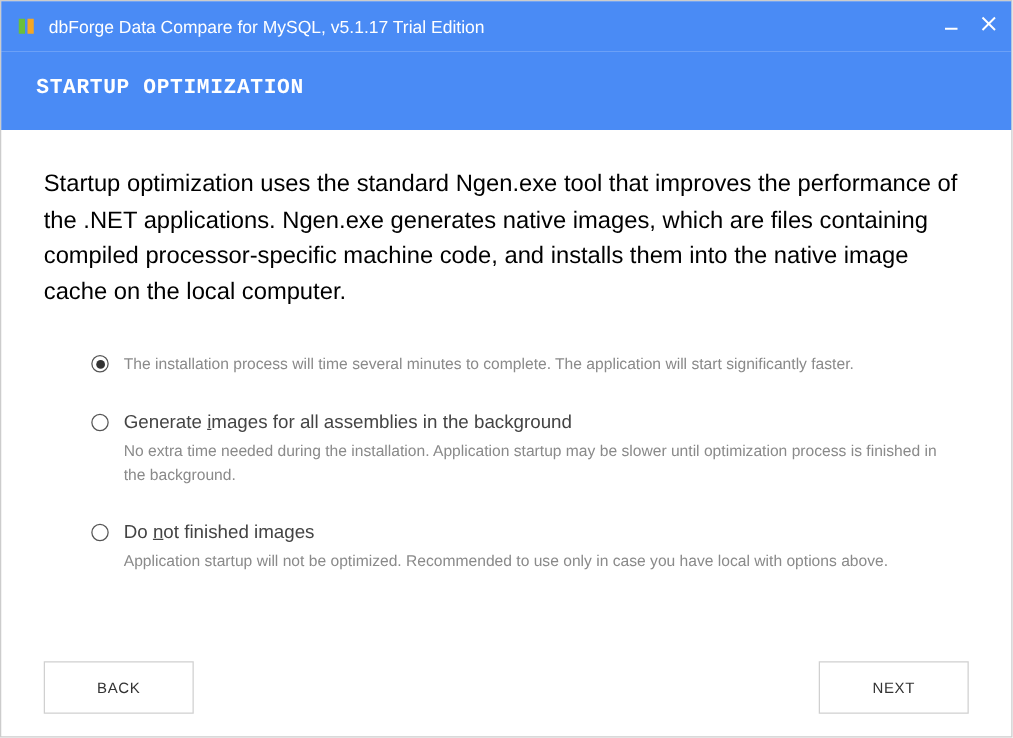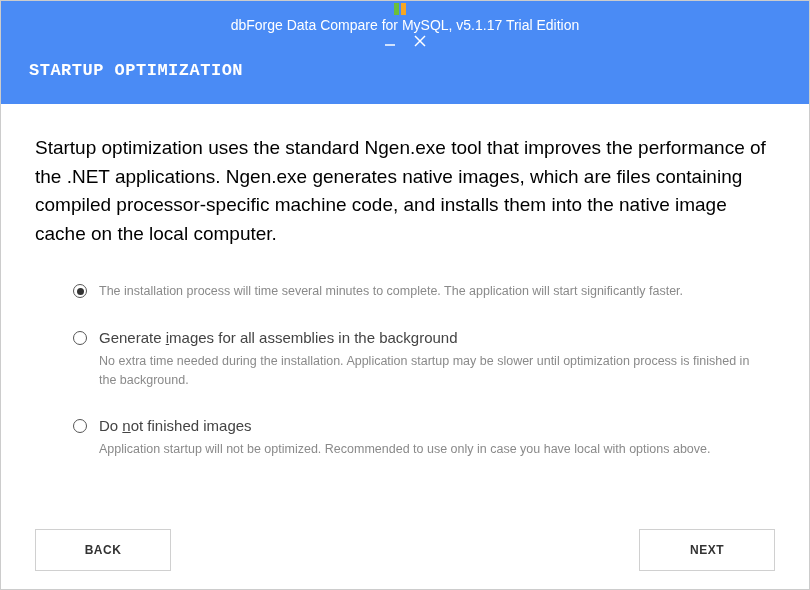--- a/index.html
+++ b/index.html
@@ -17,21 +17,20 @@
       border: 1px solid #ccc;
       position: relative;
     }
     .titlebar {
       height: 40px;
       background: #4a8bf5;
       display: flex;
       align-items: center;
       padding: 0 12px;
       color: #ffffff;
-      flex-direction: column;
     }
     .titlebar .icon-app {
       width: 16px;
       height: 16px;
       margin-right: 10px;
       display: inline-flex;
       align-items: center;
       justify-content: center;
     }
     .titlebar .title-text {
@@ -112,26 +111,26 @@
     .footer {
       position: absolute;
       bottom: 18px;
       left: 0;
       right: 0;
       padding: 0 34px;
       display: flex;
       justify-content: space-between;
     }
     .btn {
-      width: 136px;
+      width: 120px;
       height: 42px;
       border: 1px solid #d0d0d0;
       background: #ffffff;
       font-size: 12px;
-      font-weight: 700;
+      font-weight: 400;
       color: #333;
       letter-spacing: 0.5px;
       cursor: pointer;
       display: flex;
       align-items: center;
       justify-content: center;
     }
     .watermark {
       position: absolute;
       top: 260px;

